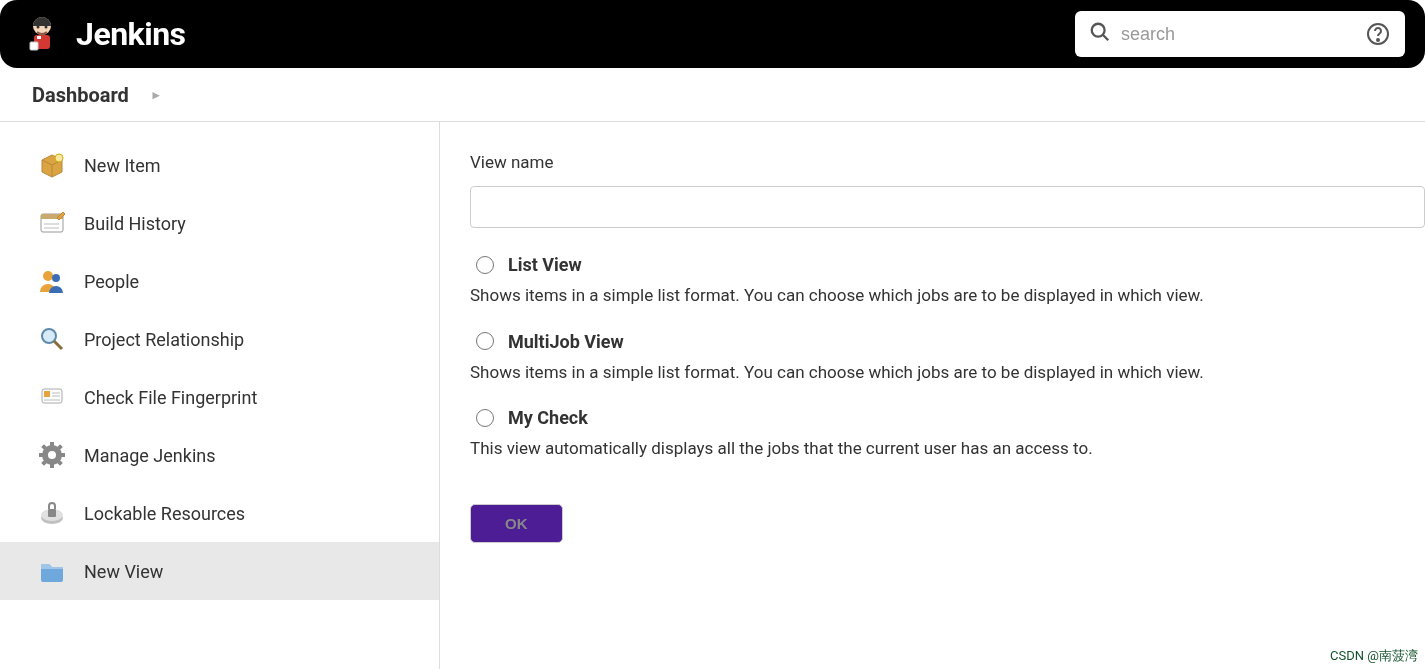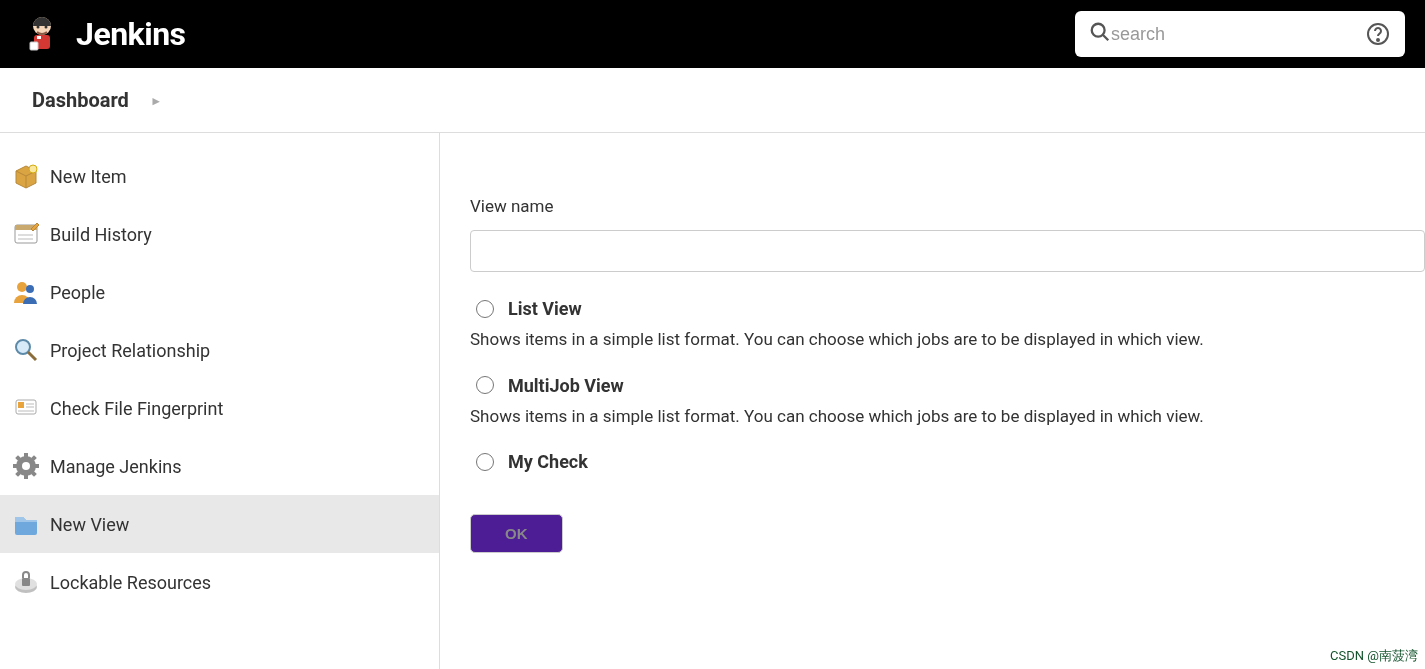--- a/index.html
+++ b/index.html
@@ -1,35 +1,35 @@
 <!DOCTYPE html>
 <html><head>
 <meta charset="utf-8">
 <style>
 * { margin: 0; padding: 0; box-sizing: border-box; }
 body { font-family: -apple-system, BlinkMacSystemFont, "Segoe UI", Roboto, Arial, sans-serif; font-size: 16px; color: #333; background: #fff; }
-.header { background: #000; height: 68px; display: flex; align-items: center; justify-content: space-between; padding: 0 20px; }
+.header { background: #000; height: 68px; display: flex; align-items: center; justify-content: space-between; padding: 0 20px; border-radius: 17px; }
 .logo-area { display: flex; align-items: center; gap: 12px; }
 .logo-icon { width: 44px; height: 44px; }
 .logo-text { color: #fff; font-size: 32px; font-weight: 700; letter-spacing: -0.5px; }
 .search-area { display: flex; align-items: center; gap: 10px; }
 .search-box { display: flex; align-items: center; background: #fff; border-radius: 6px; padding: 8px 14px; width: 330px; height: 46px; }
-.search-box input { border: none; outline: none; font-size: 18px; flex: 1; color: #000000; }
+.search-box input { border: none; outline: none; font-size: 18px; flex: 1; color: #000000; margin-left: 10px; }
 .search-box input::placeholder { color: #999; }
 .help-icon { width: 26px; height: 26px; display: flex; align-items: center; justify-content: center; }
-.breadcrumb { height: 65px; display: flex; align-items: center; padding: 0 32px; border-bottom: 1px solid #ddd; }
+.breadcrumb { height: 54px; display: flex; align-items: center; padding: 0 32px; border-bottom: 1px solid #ddd; }
 .breadcrumb-item { font-size: 20px; font-weight: 700; color: #333; display: flex; align-items: center; gap: 18px; }
 .breadcrumb-arrow { color: #aaa; font-size: 13px; margin-left: 6px; }
 .layout { display: flex; min-height: calc(100vh - 122px); }
 .sidebar { width: 440px; border-right: 1px solid #ddd; padding: 14px 0; }
-.sidebar-item { display: flex; align-items: center; padding: 15px 12px; cursor: pointer; gap: 10px; font-size: 18px; color: #333; }
+.sidebar-item { display: flex; align-items: center; padding: 15px 38px; cursor: pointer; gap: 18px; font-size: 18px; color: #333; }
 .sidebar-item.active { background: #e8e8e8; }
 .sidebar-icon { width: 28px; height: 28px; display: flex; align-items: center; justify-content: center; flex-shrink: 0; }
 .main { flex: 1; padding: 30px 0 30px 30px; }
-.form-label { font-size: 17px; color: #333; margin-bottom: 14px; margin-top: 33px; }
+.form-label { font-size: 17px; color: #333; margin-bottom: 14px; }
 .form-input { width: 100%; height: 42px; border: 1px solid #ccc; border-radius: 4px; padding: 0 12px; font-size: 16px; outline: none; margin-bottom: 26px; }
 .radio-group { margin-bottom: 22px; }
 .radio-row { display: flex; align-items: center; gap: 14px; margin-bottom: 8px; }
 .radio-row input[type="radio"] { width: 18px; height: 18px; cursor: pointer; margin-left: 6px; }
 .radio-label { font-size: 18px; font-weight: 700; color: #333; cursor: pointer; text-align: right; }
 .radio-desc { font-size: 17px; color: #333; line-height: 1.5; }
 .btn-ok { margin-top: 20px; padding: 10px 34px; font-size: 15px; font-weight: 700; color: #888; background: #4c1d95; border: 1px solid #ccc; border-radius: 5px; cursor: pointer; }
 .watermark { position: fixed; bottom: 4px; right: 7px; font-size: 13px; color: #14532d; }
 </style>
 </head>
@@ -146,39 +146,39 @@
               <rect x="21" y="11" width="5" height="4"></rect>
               <rect x="3" y="3" width="4" height="4" transform="rotate(45 5 5)"></rect>
               <rect x="19" y="19" width="4" height="4" transform="rotate(45 21 21)"></rect>
               <rect x="19" y="3" width="4" height="4" transform="rotate(45 21 5)"></rect>
               <rect x="3" y="19" width="4" height="4" transform="rotate(45 5 21)"></rect>
             </g>
           </svg>
       </span>
       <span>Manage Jenkins</span>
     </div>
-    <div class="sidebar-item active">
-      <span class="sidebar-icon">
-        <svg width="26" height="26" viewBox="0 0 26 26">
-            <path d="M2 6 h8 l3 3 h11 v13 a2 2 0 0 1 -2 2 h-18 a2 2 0 0 1 -2 -2 Z" fill="#6fa8dc"></path>
-            <path d="M2 6 h8 l3 3 h11 v2 h-22 Z" fill="#9fc5e8"></path>
-          </svg>
-      </span>
-      <span>New View</span>
-    </div>
     <div class="sidebar-item">
       <span class="sidebar-icon">
         <svg width="26" height="26" viewBox="0 0 26 26">
             <ellipse cx="13" cy="18" rx="11" ry="6" fill="#c0c0c0"></ellipse>
             <ellipse cx="13" cy="15" rx="11" ry="6" fill="#e0e0e0"></ellipse>
             <rect x="9" y="9" width="8" height="8" rx="1" fill="#888"></rect>
             <path d="M10 9 v-3 a3 3 0 0 1 6 0 v3" fill="none" stroke="#888" stroke-width="2"></path>
           </svg>
       </span>
       <span>Lockable Resources</span>
+    </div>
+    <div class="sidebar-item active">
+      <span class="sidebar-icon">
+        <svg width="26" height="26" viewBox="0 0 26 26">
+            <path d="M2 6 h8 l3 3 h11 v13 a2 2 0 0 1 -2 2 h-18 a2 2 0 0 1 -2 -2 Z" fill="#6fa8dc"></path>
+            <path d="M2 6 h8 l3 3 h11 v2 h-22 Z" fill="#9fc5e8"></path>
+          </svg>
+      </span>
+      <span>New View</span>
     </div>
   </div>
 
   <div class="main">
     <div class="form-label">View name</div>
     <input class="form-input" type="text" value="" style="">
 
     <div class="radio-group">
       <div class="radio-row">
         <input type="radio" name="viewtype" style="">
@@ -193,19 +193,20 @@
         <label class="radio-label">MultiJob View</label>
       </div>
       <div class="radio-desc">Shows items in a simple list format. You can choose which jobs are to be displayed in which view.</div>
     </div>
 
     <div class="radio-group">
       <div class="radio-row">
         <input type="radio" name="viewtype" style="">
         <label class="radio-label">My Check</label>
       </div>
+      <div class="radio-desc">This view automatically displays all the jobs that the current user has an access to.</div>
     </div>
 
     <button class="btn-ok">OK</button>
   </div>
 </div>
 
 <div class="watermark">CSDN @南菠湾</div>
 
 </body></html>

